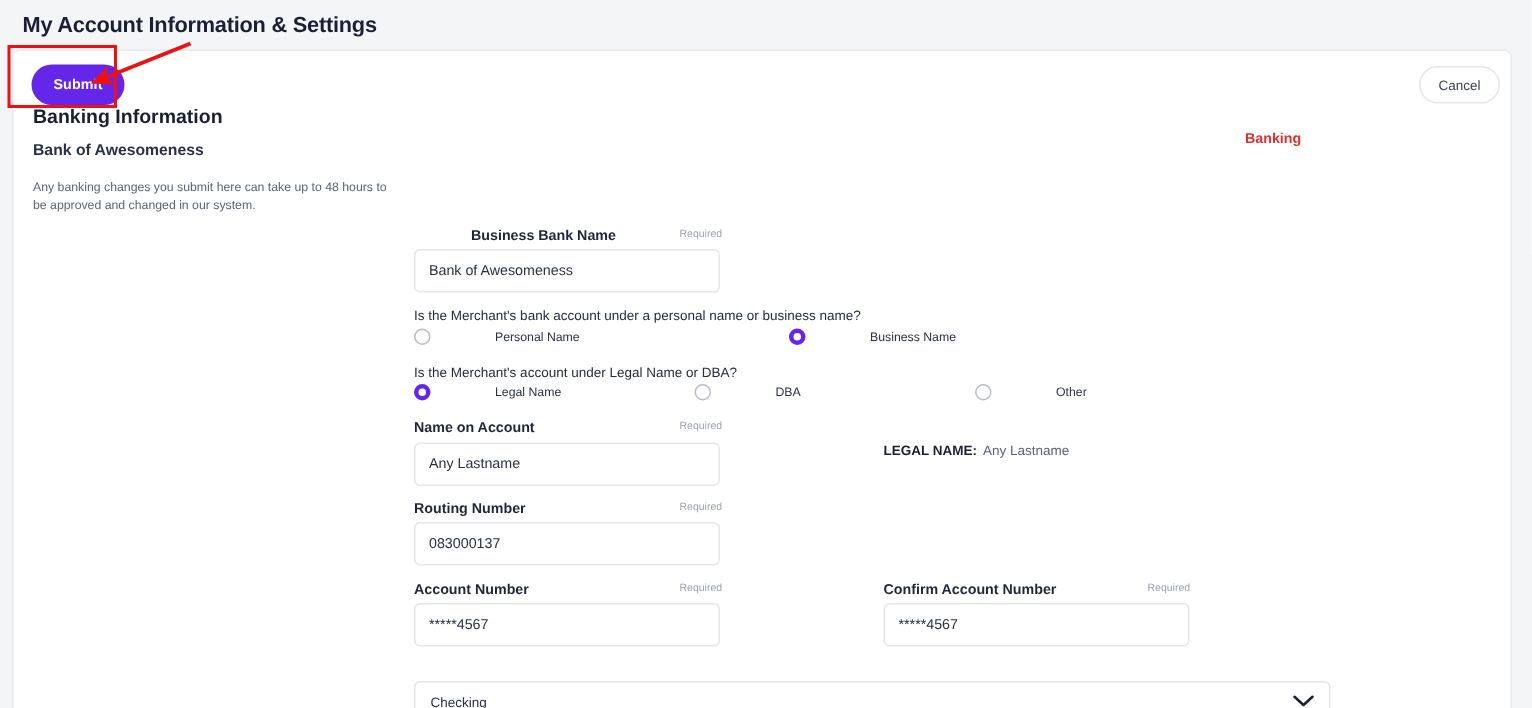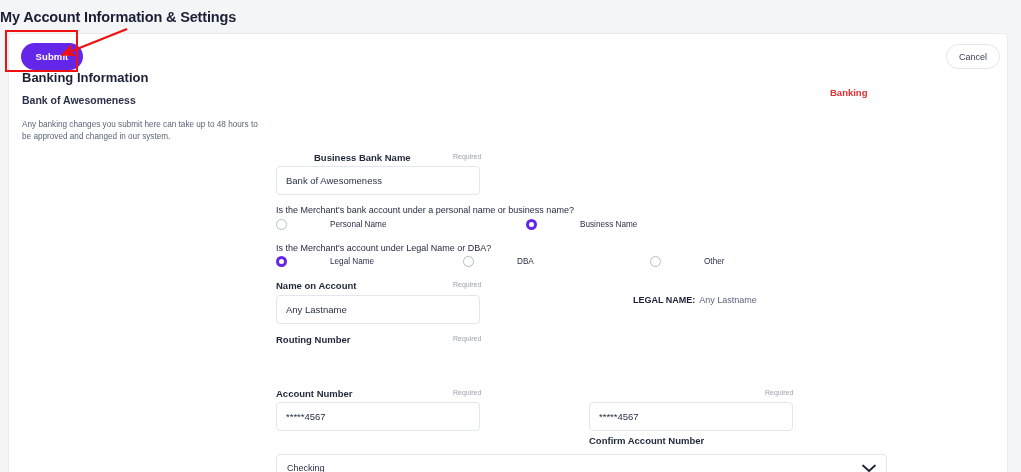--- a/index.html
+++ b/index.html
@@ -16,20 +16,21 @@
     color: #222b45;
     position: relative;
   }
 
   
   .page-header {
     height: 33px;
     background: #f4f5f7;
     display: flex;
     align-items: center;
+    padding-left: 15px;
   }
   .page-title {
     font-size: 14.5px;
     font-weight: bold;
     color: #1a1f36;
     letter-spacing: -0.15px;
   }
 
   
   .content-card {
@@ -173,21 +174,20 @@
     white-space: nowrap;
     padding-left: 36px;
   }
 
   .legal-name-display {
     position: absolute;
     left: 580px;
     top: 261px;
     font-size: 9px;
     white-space: nowrap;
-    margin-left: 44px;
   }
   .legal-name-display b { color: #1a1f36; font-weight: bold; }
   .legal-name-display span { color: #5a6478; margin-left: 4px; }
 
   
   .caps-label {
     position: absolute;
     font-size: 8.6px;
     font-weight: bold;
     color: #1f2639;
@@ -283,26 +283,27 @@
   <div class="field-label" style="left:267px; top:246px;">Name on Account</div>
   <div class="required-tag" style="left:444px; top:247px;">Required</div>
   <input class="text-input" style="left: 267px; top: 261px; width: 204px;" value="Any Lastname">
 
   <div class="legal-name-display">
     <b>LEGAL NAME:</b><span>Any Lastname</span>
   </div>
 
   <div class="field-label" style="left:267px; top:300px;">Routing Number</div>
   <div class="required-tag" style="left:444px; top:301px;">Required</div>
+  <input class="text-input" style="left: 267px; top: 314px; width: 204px;" value="083000137">
 
   <div class="field-label" style="left:267px; top:354px;">Account Number</div>
   <div class="required-tag" style="left:444px; top:355px;">Required</div>
   <input class="text-input" style="left: 267px; top: 368px; width: 204px;" value="*****4567">
 
-  <div class="field-label" style="left:580px; top:354px;margin-top:47px;">Confirm Account Number</div>
+  <div class="field-label" style="left:580px; top:354px;">Confirm Account Number</div>
   <div class="required-tag" style="left:756px; top:355px;">Required</div>
   <input class="text-input" style="left: 580px; top: 368px; width: 204px;" value="*****4567">
 
   <div class="caps-label" style="left:272px; top:408px;margin-top:30px;">ACCOUNT TYPE</div>
   <div class="select-box">
     <span class="select-value">Checking</span>
     <span class="chevron">
       <svg width="14" height="9" viewBox="0 0 14 9">
           <path d="M1 1.5 L7 7 L13 1.5" stroke="#1a1f36" stroke-width="1.7" fill="none" stroke-linecap="round" stroke-linejoin="round"></path>
         </svg>

